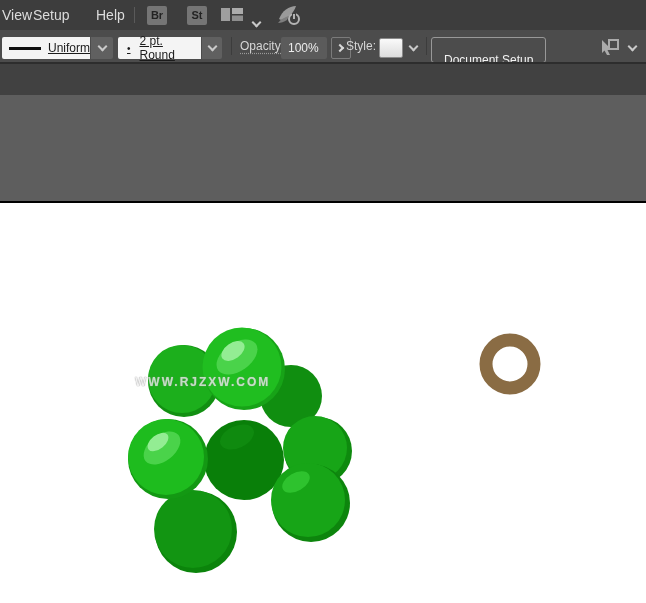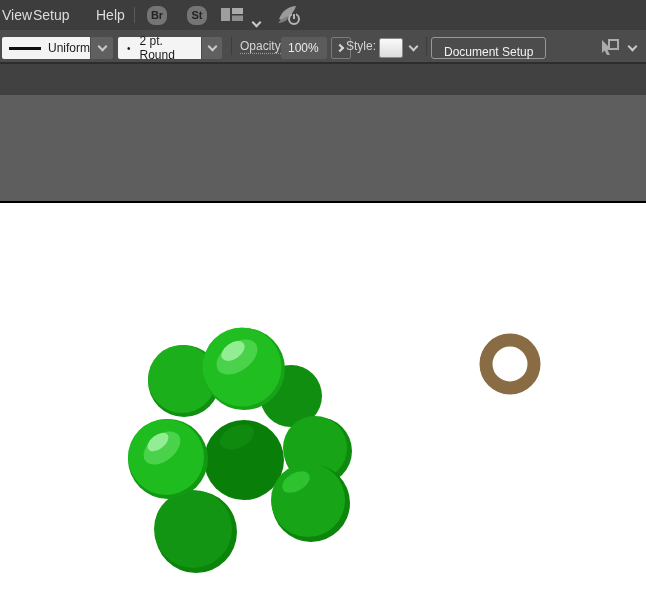--- a/index.html
+++ b/index.html
@@ -16,21 +16,21 @@
     position: absolute; left: 0; top: 0; width: 646px; height: 30px;
     background: #3D3D3D;
   }
   .menu-item {
     position: absolute; top: 0; height: 30px; line-height: 30px;
     color: #DCDCDC; font-size: 14px; cursor: default;
   }
   .vsep-menu { position: absolute; left: 134px; top: 7px; width: 1px; height: 16px; background: #5A5A5A; }
   .badge {
     position: absolute; top: 6px; width: 20px; height: 19px;
-    background: #757575; border-radius: 8px;
+    background: #757575; border-radius: 2px;
     color: #232323; font-size: 11px; font-weight: bold;
     text-align: center; line-height: 19px;
   }
   .icon-abs { position: absolute; }
   .chev-down {
     display: inline-block; width: 7px; height: 7px;
     border-right: 2px solid #C9C9C9; border-bottom: 2px solid #C9C9C9;
     transform: rotate(45deg);
   }
   .chev-right {
@@ -39,21 +39,21 @@
     transform: rotate(45deg);
   }
   
   .controlbar {
     position: absolute; left: 0; top: 30px; width: 646px; height: 32px;
     background: #4C4C4C;
   }
   .white-field {
     position: absolute; top: 7px; height: 22px; background: #F4F4F4;
     border-radius: 2px 0 0 2px; display: flex; align-items: center;
-    color: #1B1B1B; font-size: 12px;
+    color: #1B1B1B; font-size: 12px; text-decoration: underline;
   }
   .drop-btn {
     position: absolute; top: 7px; width: 22px; height: 22px;
     background: #606060; border-radius: 0 2px 2px 0;
     display: flex; align-items: center; justify-content: center;
   }
   .drop-btn .chev-down { margin-top: -3px; }
   .stroke-line { width: 40px; height: 3px; background: #101010; margin-left: 7px; }
   .ctrl-label { position: absolute; top: 0; height: 32px; line-height: 32px; color: #D6D6D6; font-size: 12px; }
   .ctrl-label.linked { text-decoration: underline dotted #9a9a9a; text-underline-offset: 3px; }
@@ -69,21 +69,21 @@
   }
   .swatch {
     position: absolute; top: 8px; width: 24px; height: 20px;
     background: linear-gradient(#FAFAFA, #DCDCDC); border-radius: 2px;
     border: 1px solid #8a8a8a;
   }
   .vsep-ctrl { position: absolute; top: 7px; width: 1px; height: 18px; background: #3C3C3C; }
   .bar-btn {
     position: absolute; top: 7px; height: 22px;
     border: 1px solid #989898; border-radius: 3px; background: transparent;
-    color: #F2F2F2; font-size: 12px; padding: 4px 12px; line-height: 20px;
+    color: #F2F2F2; font-size: 12px; padding: 12px 12px; line-height: 20px;
     font-family: "Liberation Sans", sans-serif;
   }
   .plain-chev { position: absolute; display: flex; align-items: center; justify-content: center; width: 16px; height: 22px; top: 7px; }
   
   .dockband {
     position: absolute; left: 0; top: 62px; width: 646px; height: 33px;
     background: #414141; border-top: 2px solid #2D2D2D;
   }
   .pasteboard { position: absolute; left: 0; top: 95px; width: 646px; height: 106px; background: #5E5E5E; }
   .artboard-edge { position: absolute; left: 0; top: 201px; width: 646px; height: 2px; background: #000000; }
@@ -200,14 +200,15 @@
       <circle cx="242" cy="367" r="39.5" fill="#20BE20"></circle>
       <ellipse cx="237" cy="357" rx="23" ry="14" fill="#4AD34A" transform="rotate(-35 237 357)"></ellipse>
       <ellipse cx="233" cy="351" rx="13" ry="8" fill="#93ED93" transform="rotate(-35 233 351)"></ellipse>
       <circle cx="168" cy="459" r="40" fill="#139813"></circle>
       <circle cx="166" cy="457" r="38" fill="#1EBC1E"></circle>
       <ellipse cx="162" cy="448" rx="21" ry="13" fill="#4AD34A" transform="rotate(-38 162 448)"></ellipse>
       <ellipse cx="158" cy="442" rx="12" ry="7" fill="#93ED93" transform="rotate(-38 158 442)"></ellipse>
       <circle cx="510" cy="364" r="24" fill="none" stroke="#8A6C44" stroke-width="13"></circle>
     </svg>
   <div class="watermark">
+    <div class="wm2">WWW.RJZXW.COM</div>
   </div>
 </div>
 
 </body></html>

